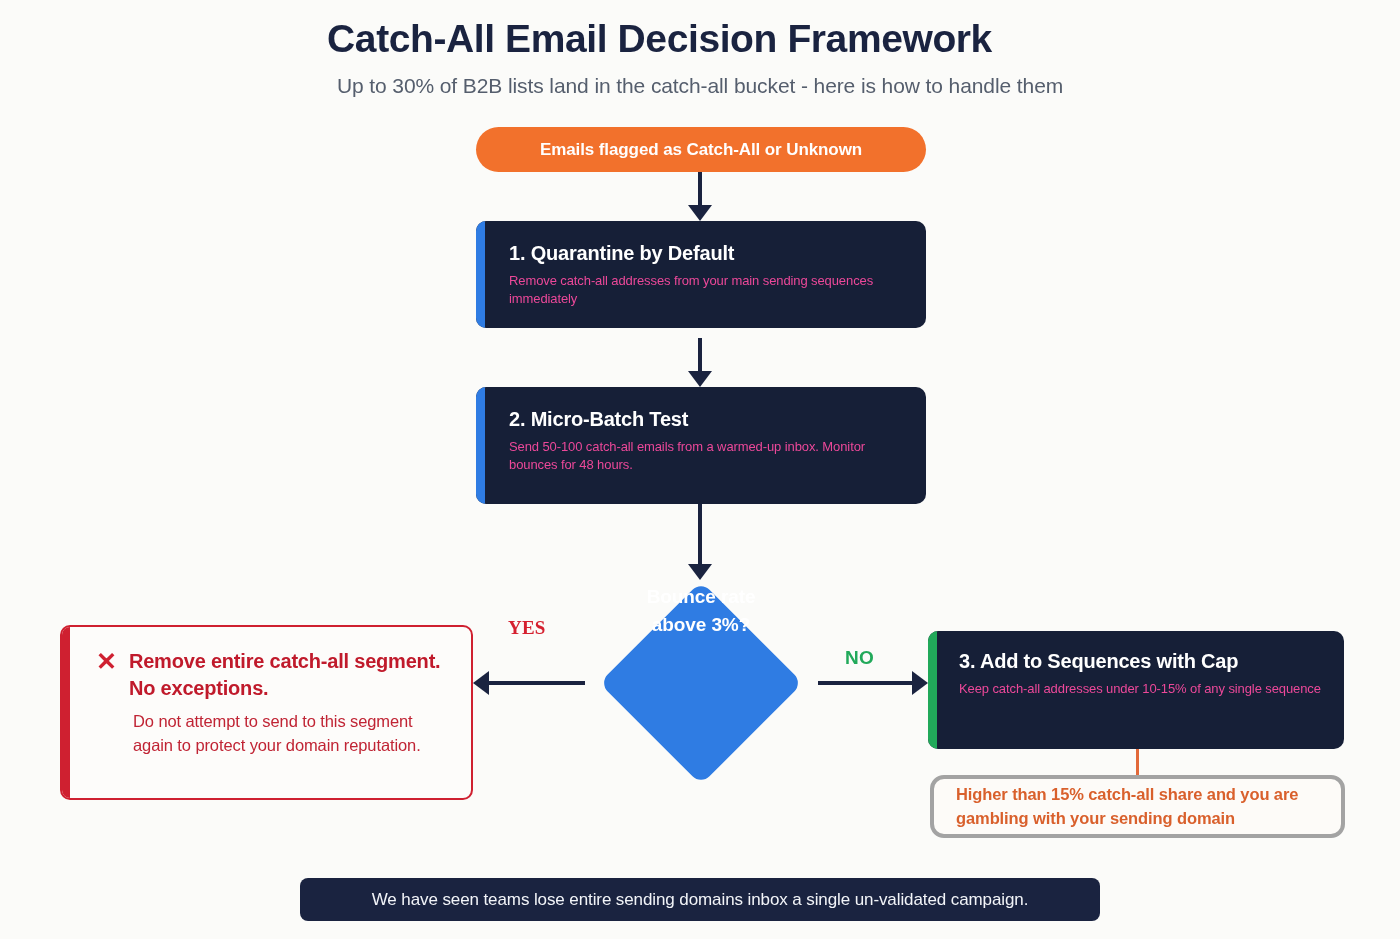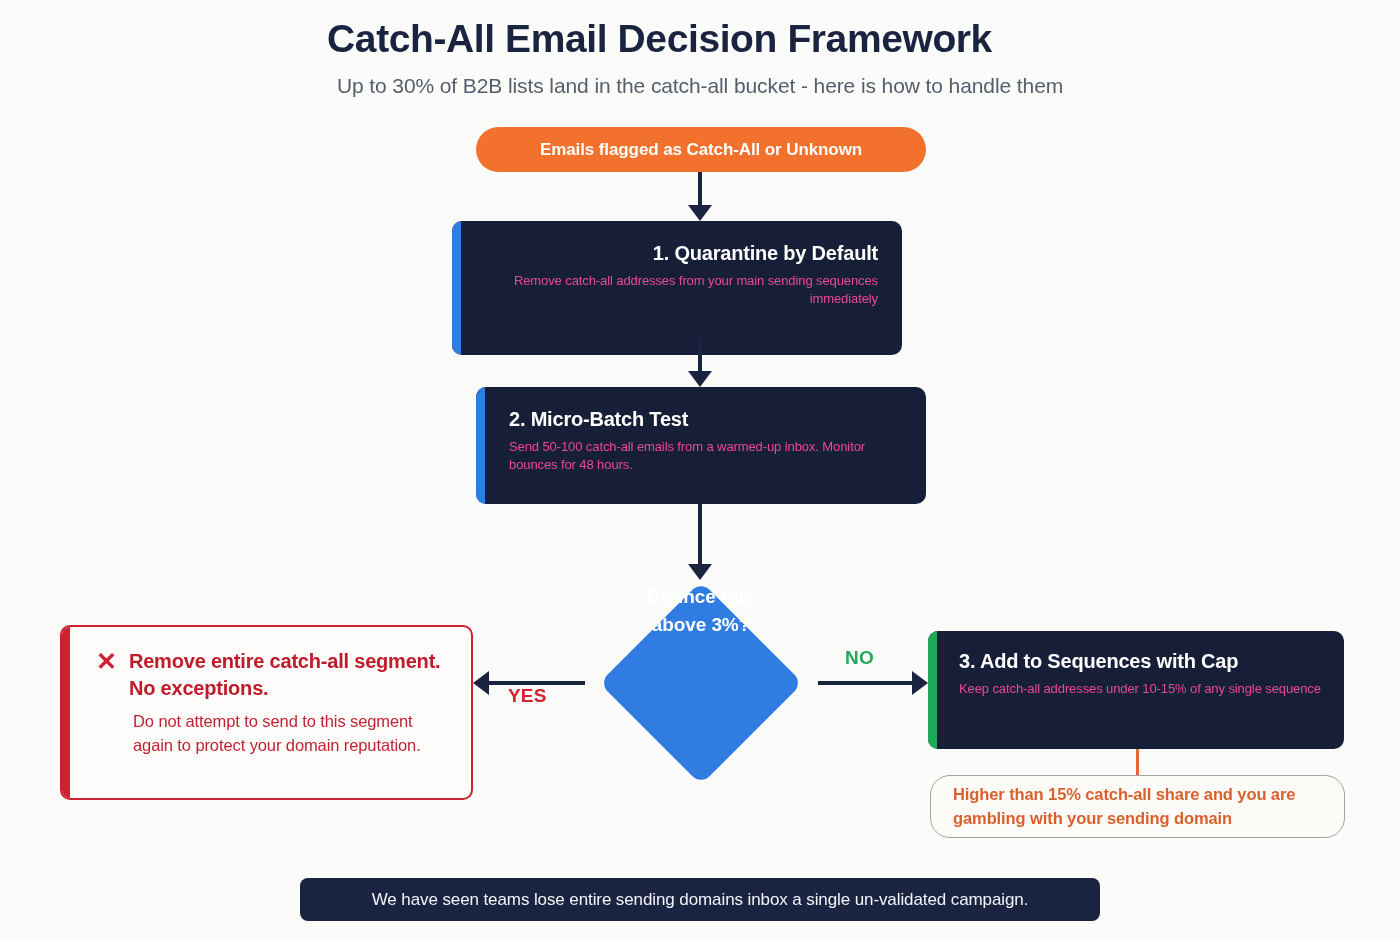--- a/index.html
+++ b/index.html
@@ -84,21 +84,21 @@
     letter-spacing: -0.2px;
     margin-bottom: 7px;
   }
   .card .desc {
     font-size: 13px;
     color: #ec4899;
     line-height: 1.42;
     letter-spacing: -0.1px;
   }
 
-  #card-1 { left: 452px; top: 221px; width: 450px; height: 134px; text-align: right; }
+  #card-1 { left: 476px; top: 221px; width: 450px; height: 107px; }
   #card-2 { left: 476px; top: 387px; width: 450px; height: 117px; }
   #card-3 { left: 928px; top: 631px; width: 416px; height: 118px; }
   #card-3 .body { padding-top: 19px; padding-left: 22px; padding-right: 20px; }
 
   
   .diamond-wrap {
     position: absolute;
     left: 575px; top: 583px;
     width: 252px; height: 200px;
   }
@@ -175,22 +175,22 @@
     line-height: 1.45;
     padding-left: 37px;
     letter-spacing: -0.1px;
   }
 
   
   #warn-box {
     position: absolute;
     left: 930px; top: 775px;
     width: 415px; height: 63px;
-    border: 1px solid #a3a3a3;
-    border-radius: 20px;
+    border: 4px solid #a3a3a3;
+    border-radius: 14px;
     background: #fdfbf8;
     box-sizing: border-box;
     display: flex;
     align-items: center;
     padding: 0 22px;
   }
   .warn-text {
     color: #d9602c;
     font-size: 16.5px;
     font-weight: bold;
@@ -248,21 +248,21 @@
     border-left: 16px solid #1a2340;
   }
 
   
   .branch-label {
     position: absolute;
     font-size: 19px;
     font-weight: bold;
     letter-spacing: 0.2px;
   }
-  #yes-label { left: 508px; top: 685px; color: #d5202f; }
+  #yes-label { left: 508px; top: 617px; color: #d5202f; font-family: Liberation Serif, serif; }
   #no-label  { left: 845px; top: 647px; color: #21a95a; }
 </style>
 </head>
 <body>
 
 <div class="stage">
 
   <div class="title">Catch-All Email Decision Framework</div>
   <div class="subtitle">Up to 30% of B2B lists land in the catch-all bucket - here is how to handle them</div>
 

